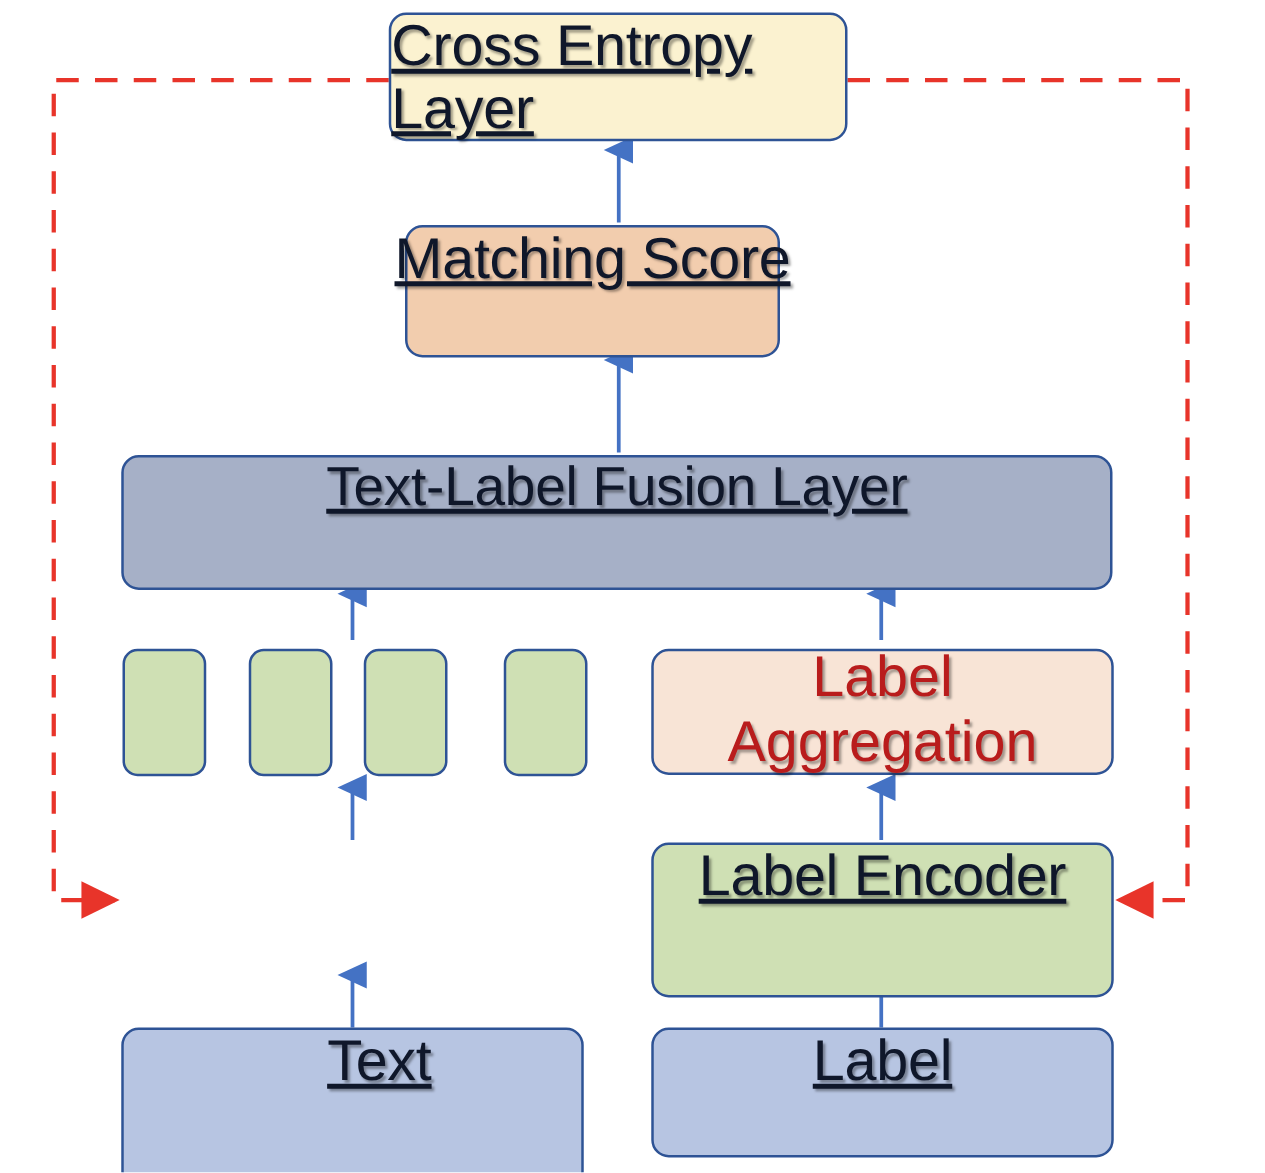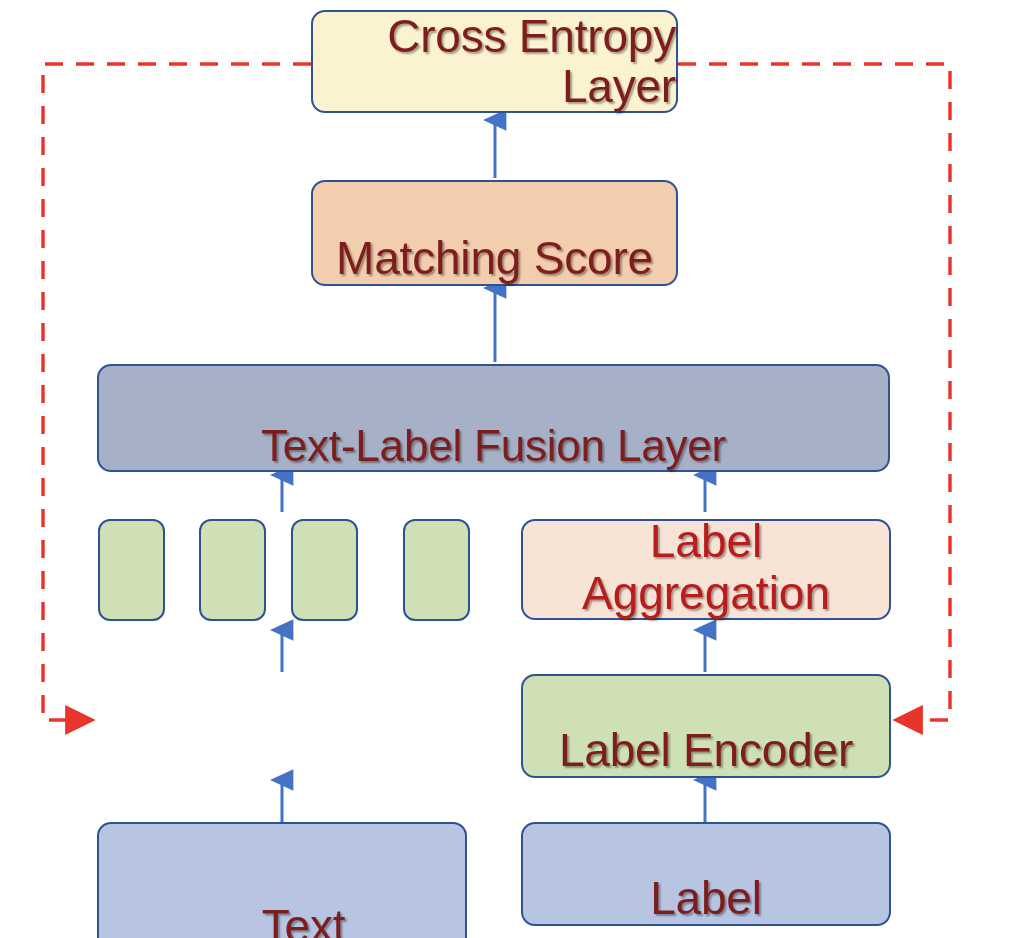--- a/index.html
+++ b/index.html
@@ -14,28 +14,29 @@
     background: #ffffff;
     font-family: "Liberation Sans", sans-serif;
     overflow: hidden;
   }
   .node {
     position: absolute;
     box-sizing: border-box;
     border: 2.5px solid #2e5395;
     border-radius: 14px;
     display: flex;
-    align-items: flex-end;
+    align-items: flex-start;
     justify-content: center;
     text-align: center;
-    color: #7f1d1d;
+    color: #0f172a;
     text-shadow: 2px 2px 2px rgba(0,0,0,0.35);
     line-height: 1.08;
     letter-spacing: -0.2px;
     white-space: nowrap;
+    text-decoration: underline;
   }
   .node span { display: block; }
   .n-loss      { background: #fbf2d0; }
   .n-score     { background: #f2cdae; }
   .n-fusion    { background: #a6b0c7; }
   .n-token     { background: #cfe0b4; border-radius: 12px; }
   .n-agg       { background: #f8e4d6; }
   .n-encoder   { background: #cfe0b4; }
   .n-input     { background: #b7c5e2; }
 
@@ -96,21 +97,21 @@
       <path d="M 311,64 L 43,64 L 43,720 L 92,720" marker-end="url(#redArrowR)"></path>
       <path d="M 678,64 L 950,64 L 950,720 L 896,720" marker-end="url(#redArrowL)"></path>
     </g>
   </svg>
 
   <div class="node n-loss fs-46" style="left:311px; top:10px; width:367px; height:103px; flex-direction:column;">
     <span>Cross Entropy</span>
     <span>Layer</span>
   </div>
 
-  <div class="node n-score fs-46" style="left:311px; top:180px; width:367px; height:106px;">
+  <div class="node n-score fs-46" style="left:324px; top:180px; width:300px; height:106px;">
     <span>Matching Score</span>
   </div>
 
   <div class="node n-fusion fs-44" style="left:97px; top:364px; width:793px; height:108px;">
     <span>Text-Label Fusion Layer</span>
   </div>
 
   <div class="node n-token" style="left:98px;  top:519px; width:67px; height:102px;">
     <span></span>
   </div>
@@ -123,21 +124,21 @@
   <div class="node n-token" style="left:403px; top:519px; width:67px; height:102px;">
     <span></span>
   </div>
 
   <div class="node n-agg" style="left:521px; top:519px; width:370px; height:101px;"></div>
   <div class="agg-text">
     <span>Label</span>
     <span>Aggregation</span>
   </div>
 
-  <div class="node n-encoder fs-46" style="left:521px; top:674px; width:370px; height:104px;">
+  <div class="node n-encoder fs-46" style="left:521px; top:674px; width:370px; height:124px;">
     <span>Label Encoder</span>
   </div>
 
   <div class="node n-input fs-46" style="left:97px; top:822px; width:370px; height:132px;padding-left:43px;">
     <span>Text</span>
   </div>
   <div class="node n-input fs-46" style="left:521px; top:822px; width:370px; height:104px;">
     <span>Label</span>
   </div>
 

